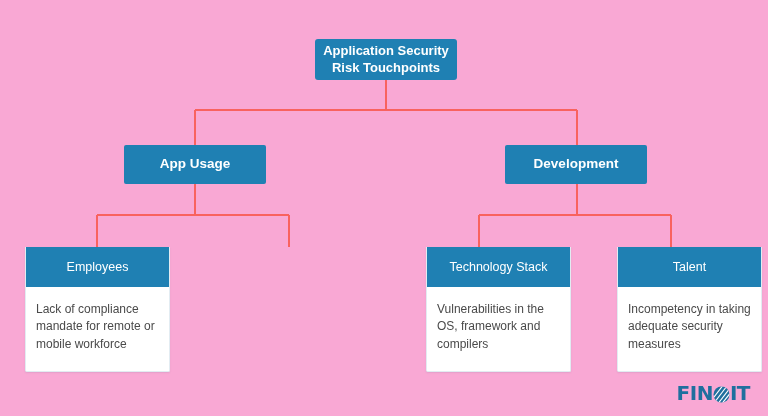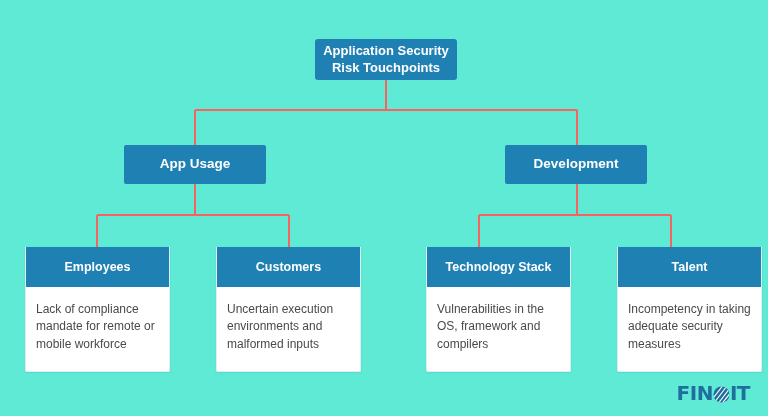--- a/index.html
+++ b/index.html
@@ -9,21 +9,21 @@
     height: 416px;
     background: #f1f7fa;
     font-family: "Liberation Sans", sans-serif;
     overflow: hidden;
   }
 
   #diagram-root {
     position: relative;
     width: 768px;
     height: 416px;
-    background: #5eead4;
+    background: #f9a8d4;
   }
 
   
   #connector-layer {
     position: absolute;
     left: 0; top: 0;
     width: 768px; height: 416px;
     z-index: 1;
     pointer-events: none;
   }
@@ -71,21 +71,21 @@
     border: 1px solid #e2ecf2;
     border-top: none;
     box-shadow: 0 1px 2px rgba(40,80,110,0.10);
     border-radius: 0 0 2px 2px;
   }
 
   .leaf-header {
     background: #1f80b3;
     color: #ffffff;
     font-size: 12.5px;
-    font-weight: bold;
+    font-weight: normal;
     height: 40px;
     display: flex;
     align-items: center;
     justify-content: center;
     text-align: center;
   }
 
   .leaf-body {
     color: #4a4a4a;
     font-size: 12px;
@@ -167,24 +167,20 @@
 
   <div class="node-box node-level2" id="node-app-usage">
     <span>App Usage</span>
   </div>
 
   <div class="leaf-card" id="leaf-employees">
     <div class="leaf-header">Employees</div>
     <div class="leaf-body">Lack of compliance mandate for remote or mobile workforce</div>
   </div>
 
-  <div class="leaf-card" id="leaf-customers">
-    <div class="leaf-header">Customers</div>
-    <div class="leaf-body">Uncertain execution environments and malformed inputs</div>
-  </div>
 
   <div class="leaf-card" id="leaf-technology-stack">
     <div class="leaf-header">Technology Stack</div>
     <div class="leaf-body">Vulnerabilities in the OS, framework and compilers</div>
   </div>
 
   <div class="leaf-card" id="leaf-talent">
     <div class="leaf-header">Talent</div>
     <div class="leaf-body">Incompetency in taking adequate security measures</div>
   </div>

